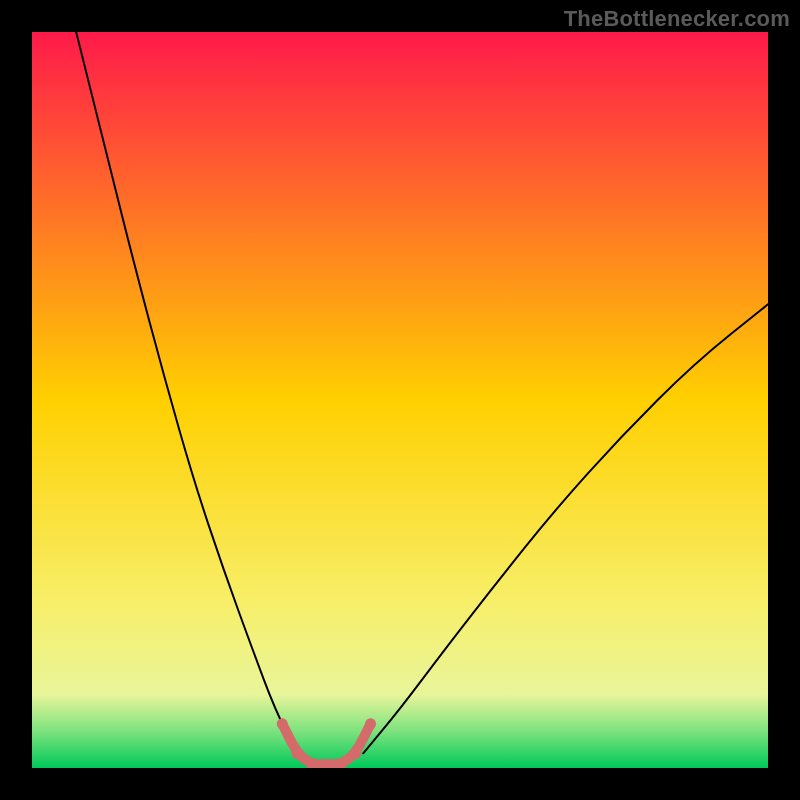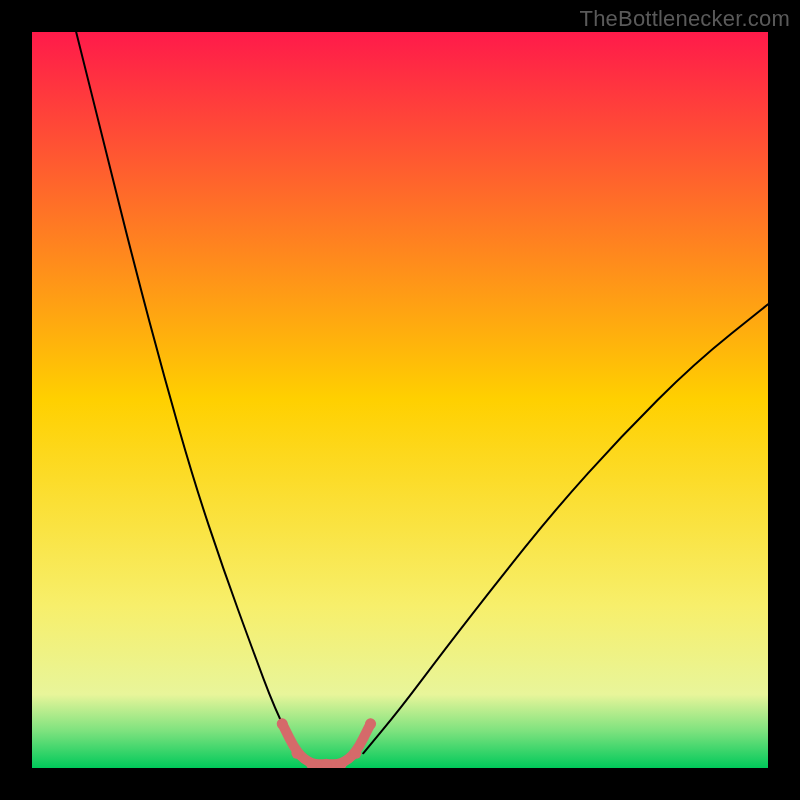--- a/index.html
+++ b/index.html
@@ -10,21 +10,21 @@
     background: #000;
     position: relative;
     font-family: Arial, Helvetica, sans-serif;
   }
   .watermark {
     position: absolute;
     top: 6px;
     right: 10px;
     color: #5a5a5a;
     font-size: 22px;
-    font-weight: 400;
+    font-weight: 700;
     z-index: 10;
     letter-spacing: 0.2px;
   }
   .frame {
     position: absolute;
     left: 32px;
     top: 32px;
     width: 736px;
     height: 736px;
     background: #000;

